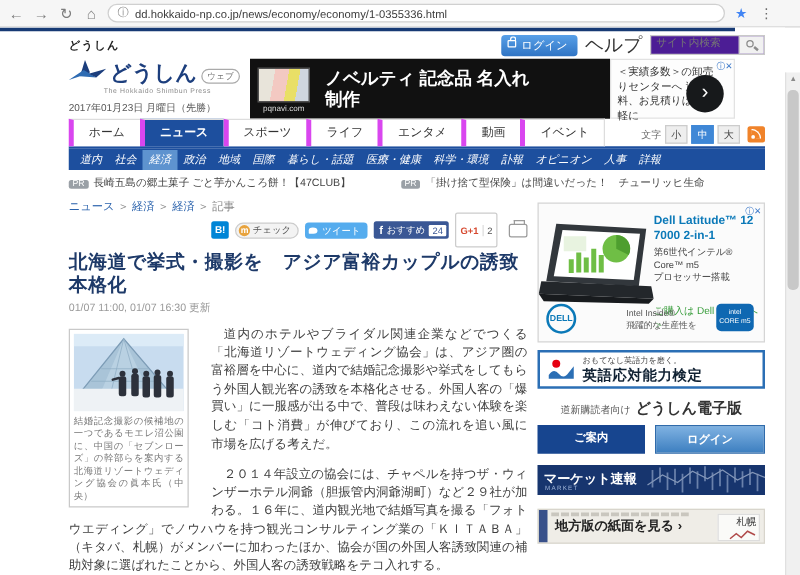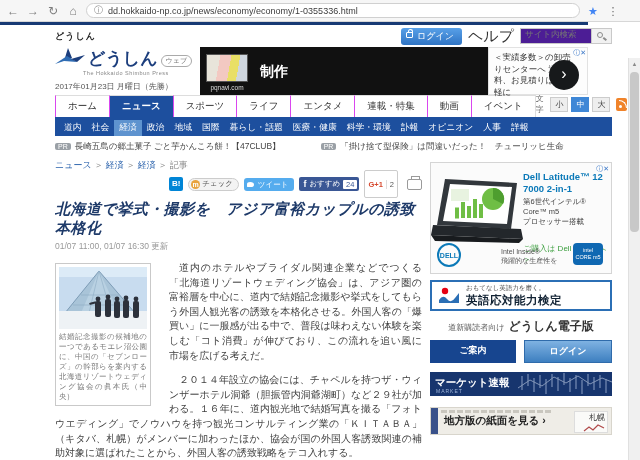--- a/index.html
+++ b/index.html
@@ -56,35 +56,35 @@
   .ad-main { flex:1; text-align:left; padding-left:10px; font-weight:bold; font-size:14px; line-height:17px; }
   .ad-right { width:100px; background:#fdfdfd; border:1px solid #e2e2e2; position:relative; padding:4px 4px 2px 5px; cursor:pointer; }
   .ad-right-txt { font-size:8.5px; color:#333; line-height:11.5px; width:82px; }
   .ad-circle { position:absolute; right:8px; top:12px; width:30px; height:30px; background:#17191b; border-radius:50%;
                color:#fff; font-size:16px; text-align:center; line-height:28px; }
   .adchoices { position:absolute; right:1px; top:0; font-size:7px; color:#3c79c9; }
 
   
   .mainnav { display:flex; align-items:flex-end; margin-top:3px; height:21px; border-bottom:2px solid #1d4f9e; }
   .tab { font-size:9.5px; color:#333; padding:4px 12px; background:#fff; border-top:1px solid #ddd;
-         border-left:1px solid #d946ef; cursor:pointer; white-space:nowrap; }
+         border-left:4px solid #d946ef; cursor:pointer; white-space:nowrap; }
   .tab:last-of-type { border-right:1px solid #ddd; }
   .tab.active { background:#1d4f9e; color:#fff; font-weight:bold; }
   .nav-right { margin-left:auto; display:flex; align-items:center; gap:3px; padding-bottom:2px; }
   .fs-label { font-size:8px; color:#666; }
   .fs-box { font-size:8px; color:#444; background:#eee; border:1px solid #ccc; padding:1px 4px; cursor:pointer; }
   .fs-box.active { background:#3f87d6; border-color:#3f87d6; color:#fff; }
   .rss { width:14px; height:13px; background:#f0832a; border-radius:2px; position:relative; cursor:pointer; margin-left:3px; }
   .rss:before { content:""; position:absolute; left:3px; bottom:3px; width:3px; height:3px; background:#fff; border-radius:50%; }
   .rss:after { content:""; position:absolute; left:3px; bottom:3px; width:7px; height:7px;
                border:1.5px solid #fff; border-left:none; border-bottom:none; border-radius:0 8px 0 0; }
 
   
   .subnav { display:flex; align-items:center; background:#1d4f9e; height:17px; padding:0 4px; }
-  .sub-item { color:#fff; font-size:8.8px; padding:2px 5px; cursor:pointer; white-space:nowrap; }
+  .sub-item { color:#fff; font-size:8.8px; padding:2px 5px; cursor:pointer; white-space:nowrap;font-style:italic; }
   .sub-item.active { background:#5e93cf; }
 
   
   .pr-row { display:flex; gap:40px; margin-top:5px; font-size:8.5px; align-items:center; }
   .pr-badge { background:#9aa0a6; color:#fff; font-size:7px; padding:0 3px; border-radius:2px; margin-right:4px; }
   .pr-link { color:#444; cursor:pointer; }
 
   
   .main { display:flex; gap:8px; margin-top:4px; }
   .article { width:367px; }
@@ -106,21 +106,21 @@
   .fb-f { font-weight:bold; font-size:9px; }
   .fb-count { background:#fff; color:#3a5795; padding:0 3px; font-size:7.5px; border-radius:1px; }
   .gplus { display:flex; align-items:center; border:1px solid #ccc; background:#fff; border-radius:2px;
            font-size:7.5px; padding:13px 3px; gap:3px; cursor:pointer; height:14px; }
   .g-red { color:#d6492f; font-weight:bold; }
   .g-count { color:#555; border-left:1px solid #ddd; padding-left:3px; }
   .printer { width:15px; height:11px; border:1.5px solid #9a9a9a; border-radius:2px; position:relative;
              margin-left:4px; cursor:pointer; }
   .printer:before { content:""; position:absolute; left:3px; top:-4px; width:7px; height:3px; border:1.5px solid #9a9a9a; border-bottom:none; }
 
-  .headline { font-size:15px; font-weight:bold; color:#1d3providing0; color:#1e3a69; margin-top:8px; letter-spacing:.5px;font-style:italic; }
+  .headline { font-size:15px; font-weight:bold; color:#1d3providing0; color:#1e3a69; margin-top:8px; letter-spacing:.5px; }
   .timestamp { font-size:8.5px; color:#999; margin-top:3px; }
 
   .body-text { margin-top:8px; font-size:10px; color:#3f3f3f; line-height:14.6px; text-align:justify; }
   .body-text p { text-indent:1em; margin-bottom:10px; }
   .photo-box { float:left; width:96px; border:1px solid #c9c9c9; padding:3px; margin:2px 18px 6px 0; background:#fff; }
   .photo-box svg { display:block; }
   .caption { font-size:7.5px; color:#777; line-height:10px; margin-top:3px; }
 
   
   .sidebar { width:182px; }
@@ -220,37 +220,37 @@
           </div>
           <div class="logo-tag">The Hokkaido Shimbun Press</div>
           <div class="logo-date">2017年01月23日 月曜日（先勝）</div>
         </div>
         <div class="ad-left">
           <div class="ad-prod">
             <div class="prod-img"></div>
             <span class="ad-brand">pqnavi.com</span>
           </div>
           <div class="ad-main">
+            <div>ノベルティ 記念品 名入れ</div>
               <div>制作</div>
           </div>
         </div>
         <div class="ad-right">
           <span class="adchoices">ⓘ✕</span>
           <div class="ad-right-txt">＜実績多数＞の卸売りセンターへ 送料無料、お見積りはお気軽に</div>
           <div class="ad-circle">›</div>
         </div>
       </div>
 
       <div class="mainnav">
         <span class="tab">ホーム</span>
         <span class="tab active">ニュース</span>
         <span class="tab">スポーツ</span>
         <span class="tab">ライフ</span>
         <span class="tab">エンタメ</span>
-        <span class="tab">連載・特集</span>
         <span class="tab">動画</span>
         <span class="tab">イベント</span>
         <div class="nav-right">
           <span class="fs-label">文字</span>
           <span class="fs-box">小</span>
           <span class="fs-box active">中</span>
           <span class="fs-box">大</span>
           <span class="rss"></span>
         </div>
       </div>

